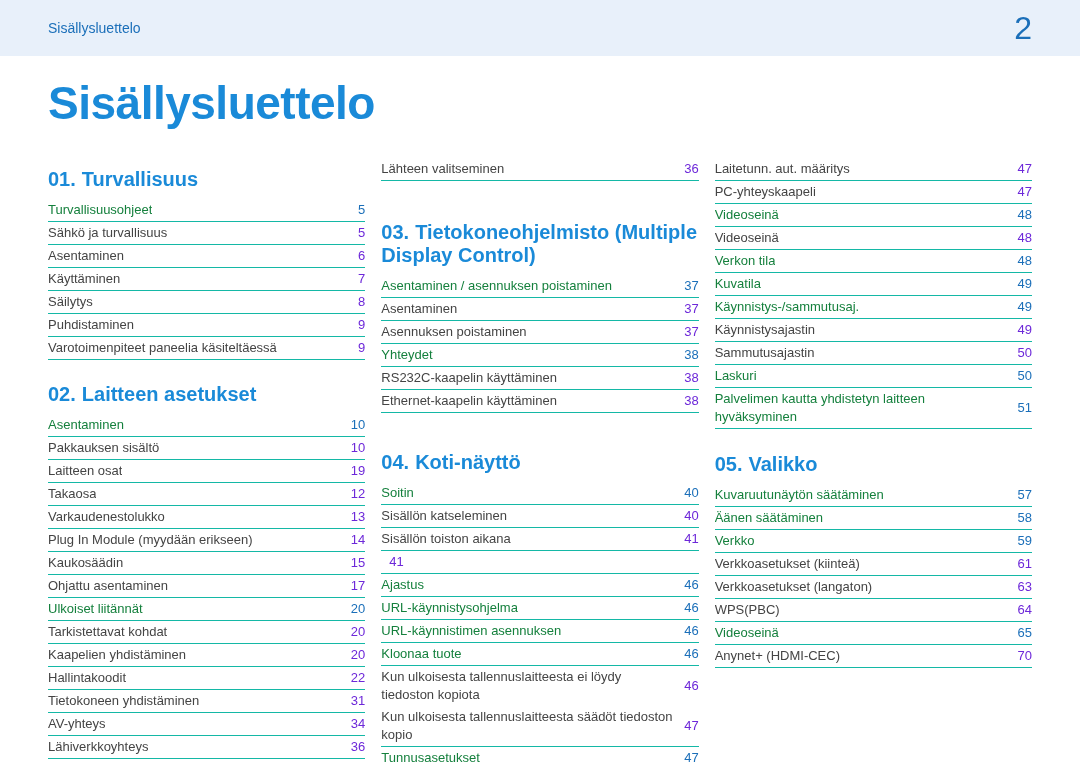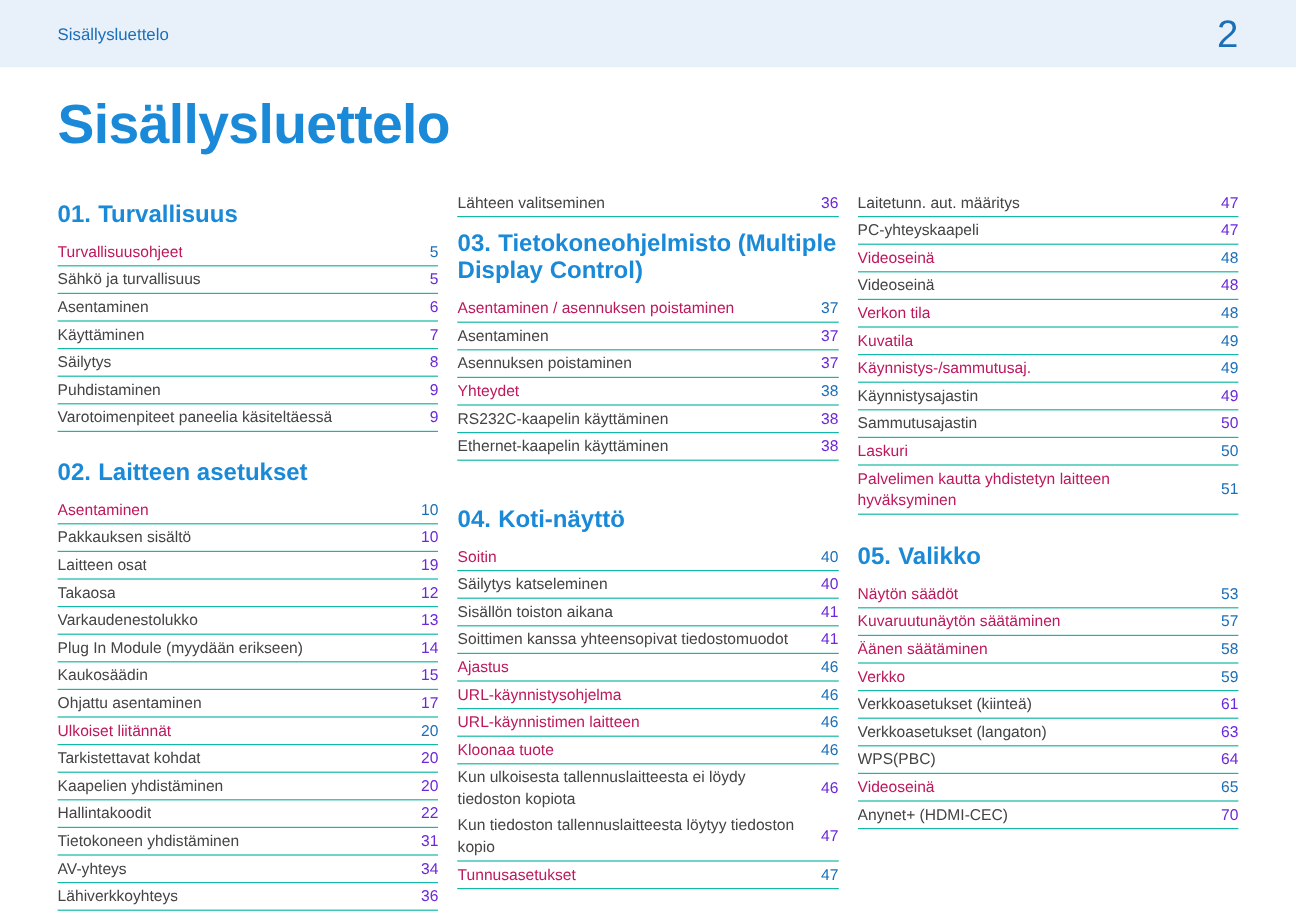--- a/index.html
+++ b/index.html
@@ -71,21 +71,21 @@
   }
   .row .label {
     white-space: nowrap;
     overflow: hidden;
     text-overflow: ellipsis;
   }
   .row .pg {
     color: #6d28d9;
     padding-left: 8px;
   }
-  .row.hl .label { color: #be185d; }
+  .row.hl .label { color: #15803d; }
   .row.hl .pg    { color: #1b6fb9; }
   .row .label.wrap {
     white-space: normal;
   }
 </style>
 </head>
 <body>
 
 <div class="header-bar">
   <span class="crumb">Sisällysluettelo</span>
@@ -200,21 +200,21 @@
     </div>
 
     <div class="col">
       <div>
           <div class="row">
             <span class="label">Lähteen valitseminen</span>
             <span class="pg">36</span>
           </div>
         </div>
 
-      <div class="section-head" style="margin-top:11px">
+      <div class="section-head" style="margin-top:40px">
         <span>03.</span><span class="gap"></span><span>Tietokoneohjelmisto (Multiple</span><br>
         <span>Display Control)</span>
       </div>
       <div>
           <div class="row hl">
             <span class="label">Asentaminen / asennuksen poistaminen</span>
             <span class="pg">37</span>
           </div>
           <div class="row">
             <span class="label">Asentaminen</span>
@@ -240,53 +240,52 @@
 
       <div class="section-head" style="margin-top:38px">
         <span>04.</span><span class="gap"></span><span>Koti-näyttö</span>
       </div>
       <div>
           <div class="row hl">
             <span class="label">Soitin</span>
             <span class="pg">40</span>
           </div>
           <div class="row">
-            <span class="label">Säilytys katseleminen</span>
+            <span class="label">Sisällön katseleminen</span>
             <span class="pg">40</span>
           </div>
           <div class="row">
             <span class="label">Sisällön toiston aikana</span>
             <span class="pg">41</span>
           </div>
           <div class="row">
-            <span class="label">Soittimen kanssa yhteensopivat tiedostomuodot</span>
             <span class="pg">41</span>
           </div>
           <div class="row hl">
             <span class="label">Ajastus</span>
             <span class="pg">46</span>
           </div>
           <div class="row hl">
             <span class="label">URL-käynnistysohjelma</span>
             <span class="pg">46</span>
           </div>
           <div class="row hl">
-            <span class="label">URL-käynnistimen laitteen</span>
+            <span class="label">URL-käynnistimen asennuksen</span>
             <span class="pg">46</span>
           </div>
           <div class="row hl">
             <span class="label">Kloonaa tuote</span>
             <span class="pg">46</span>
           </div>
           <div class="row noborder">
             <span class="label wrap">Kun ulkoisesta tallennuslaitteesta ei löydy tiedoston kopiota</span>
             <span class="pg">46</span>
           </div>
           <div class="row">
-            <span class="label wrap">Kun tiedoston tallennuslaitteesta löytyy tiedoston kopio</span>
+            <span class="label wrap">Kun ulkoisesta tallennuslaitteesta säädöt tiedoston kopio</span>
             <span class="pg">47</span>
           </div>
           <div class="row hl">
             <span class="label">Tunnusasetukset</span>
             <span class="pg">47</span>
           </div>
         </div>
     </div>
 
     <div class="col">
@@ -335,24 +334,20 @@
             <span class="label wrap">Palvelimen kautta yhdistetyn laitteen hyväksyminen</span>
             <span class="pg">51</span>
           </div>
         </div>
 
       <div class="section-head" style="margin-top:24px">
         <span>05.</span><span class="gap"></span><span>Valikko</span>
       </div>
       <div>
           <div class="row hl">
-            <span class="label">Näytön säädöt</span>
-            <span class="pg">53</span>
-          </div>
-          <div class="row hl">
             <span class="label">Kuvaruutunäytön säätäminen</span>
             <span class="pg">57</span>
           </div>
           <div class="row hl">
             <span class="label">Äänen säätäminen</span>
             <span class="pg">58</span>
           </div>
           <div class="row hl">
             <span class="label">Verkko</span>
             <span class="pg">59</span>

